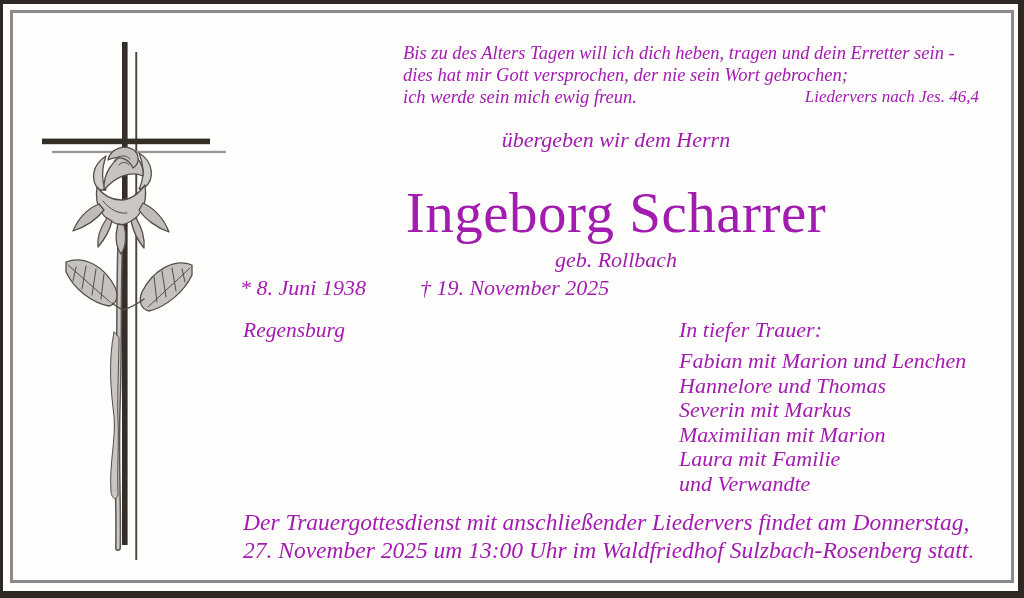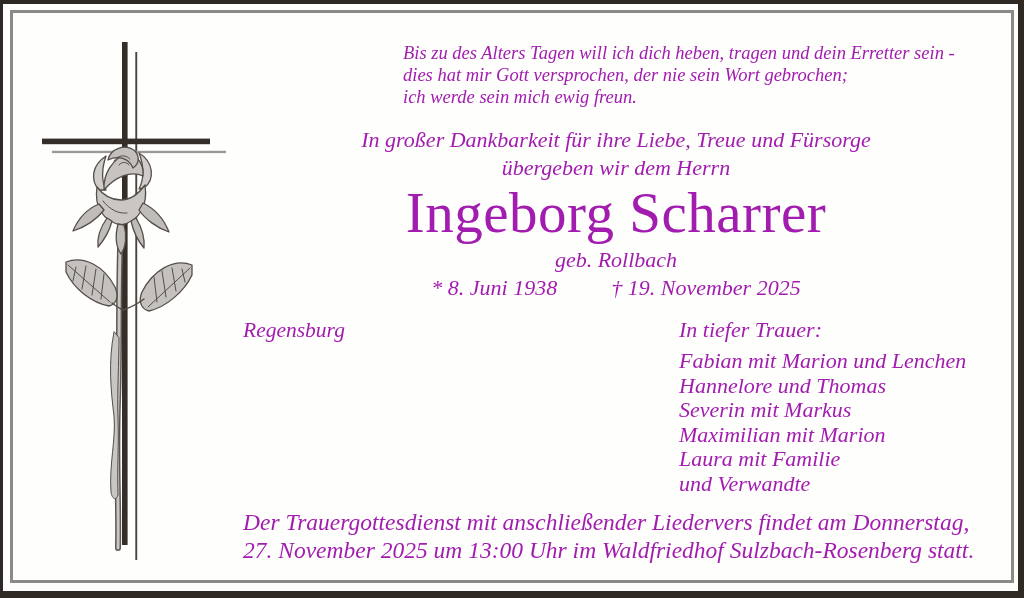--- a/index.html
+++ b/index.html
@@ -33,21 +33,21 @@
   .name{
     position:absolute;left:240px;top:184px;width:752px;margin:0;text-align:center;
     font-size:57px;font-weight:normal;line-height:58px;letter-spacing:.5px;white-space:nowrap;
   }
   .maiden{
     position:absolute;left:240px;top:247px;width:752px;text-align:center;
     font-style:italic;font-size:22px;line-height:26px;
   }
   .dates{
     position:absolute;left:240px;top:275px;width:752px;
-    display:flex;justify-content:center;gap:54px;
+    display:flex;gap:54px;
     font-style:italic;font-size:22px;line-height:26px;white-space:nowrap;
   }
   .city{
     position:absolute;left:243px;top:317px;
     font-style:italic;font-size:21.5px;line-height:26px;
   }
   .mourners{
     position:absolute;left:679px;top:317px;
     font-style:italic;font-size:22px;white-space:nowrap;
   }
@@ -103,25 +103,25 @@
       <path d="M136,218 C142,228 145,238 144,248 C137,240 133,230 131,221 Z" fill="#bfbcb9"></path>
       <path d="M118,224 C115,236 116,247 121,254 C126,247 127,235 124,225 Z" fill="#bfbcb9"></path>
     </g>
   </svg>
 
   <div class="verse">
     <div>Bis zu des Alters Tagen will ich dich heben, tragen und dein Erretter sein -</div>
     <div>dies hat mir Gott versprochen, der nie sein Wort gebrochen;</div>
     <div class="verse-last">
       <span>ich werde sein mich ewig freun.</span>
+      <span class="attribution">Liedervers nach Jes. 46,4</span>
     </div>
   </div>
 
   <div class="intro">
-    <div>In großer Dankbarkeit für ihre Liebe, Treue und Fürsorge</div>
     <div>übergeben wir dem Herrn</div>
   </div>
 
   <h1 class="name">Ingeborg Scharrer</h1>
   <div class="maiden">geb. Rollbach</div>
 
   <div class="dates">
     <span>* 8. Juni 1938</span>
     <span>† 19. November 2025</span>
   </div>

